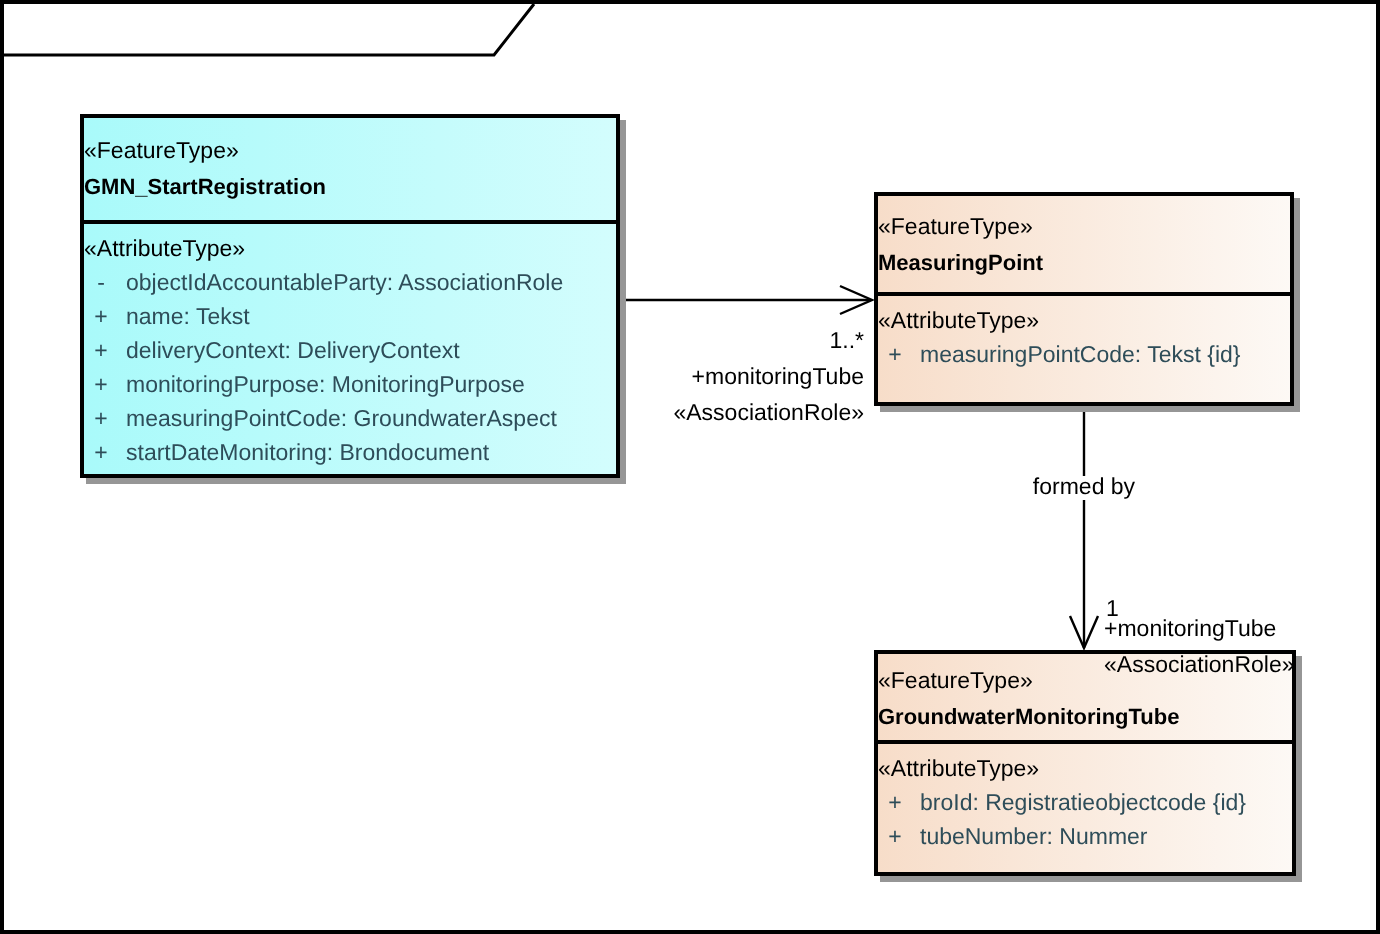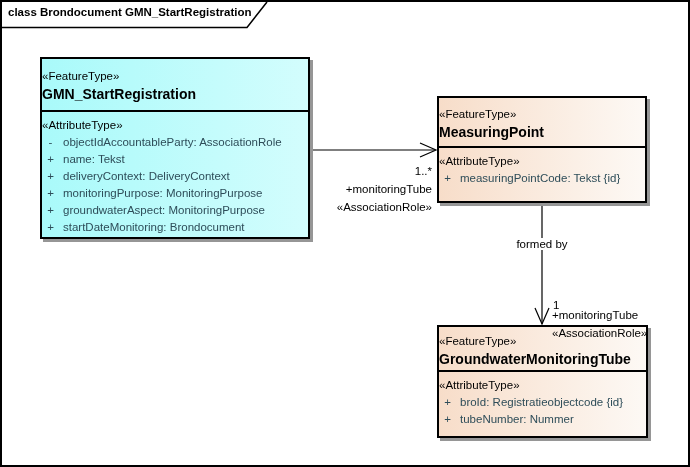--- a/index.html
+++ b/index.html
@@ -60,21 +60,21 @@
   }
   #class-gmn .uml-head { height: 53px; padding-top: 10px; }
   #class-mp  .uml-head { height: 50px; padding-top: 9px; }
   #class-gwmt .uml-head { height: 45px; padding-top: 7px; }
   .stereotype {
     font-size: 11.5px;
     color: #000;
     line-height: 15px;
   }
   .class-name {
-    font-size: 14px;
+    font-size: 11px;
     font-weight: bold;
     color: #000;
     line-height: 17px;
     margin-top: 2px;
   }
   .compartment {
     padding-top: 5px;
   }
   .attr-stereotype {
     font-size: 11.5px;
@@ -133,21 +133,20 @@
 
     <path d="M 2 27.5 L 247 27.5 L 267 2" fill="#ffffff" stroke="#000" stroke-width="1.5"></path>
 
     <line x1="310" y1="150" x2="435" y2="150" stroke="#000" stroke-width="1.2"></line>
     <polyline points="420,143 436,150 420,157" fill="none" stroke="#000" stroke-width="1.2"></polyline>
 
     <line x1="542" y1="203" x2="542" y2="324" stroke="#000" stroke-width="1.2"></line>
     <polyline points="535,308 542,324 549,308" fill="none" stroke="#000" stroke-width="1.2"></polyline>
   </svg>
 
-  <div id="frame-title">class Brondocument GMN_StartRegistration</div>
 
   <div class="uml-class" id="class-gmn">
     <div class="uml-head">
       <div class="stereotype">«FeatureType»</div>
       <div class="class-name">GMN_StartRegistration</div>
     </div>
     <div class="compartment">
       <div class="attr-stereotype">«AttributeType»</div>
       <div class="attr-row">
         <span class="attr-vis">-</span>
@@ -160,21 +159,21 @@
       <div class="attr-row">
         <span class="attr-vis">+</span>
         <span class="attr-sig">deliveryContext: DeliveryContext</span>
       </div>
       <div class="attr-row">
         <span class="attr-vis">+</span>
         <span class="attr-sig">monitoringPurpose: MonitoringPurpose</span>
       </div>
       <div class="attr-row">
         <span class="attr-vis">+</span>
-        <span class="attr-sig">groundwaterAspect: MonitoringPurpose</span>
+        <span class="attr-sig">measuringPointCode: GroundwaterAspect</span>
       </div>
       <div class="attr-row">
         <span class="attr-vis">+</span>
         <span class="attr-sig">startDateMonitoring: Brondocument</span>
       </div>
     </div>
   </div>
 
   <div class="uml-class" id="class-mp">
     <div class="uml-head">

